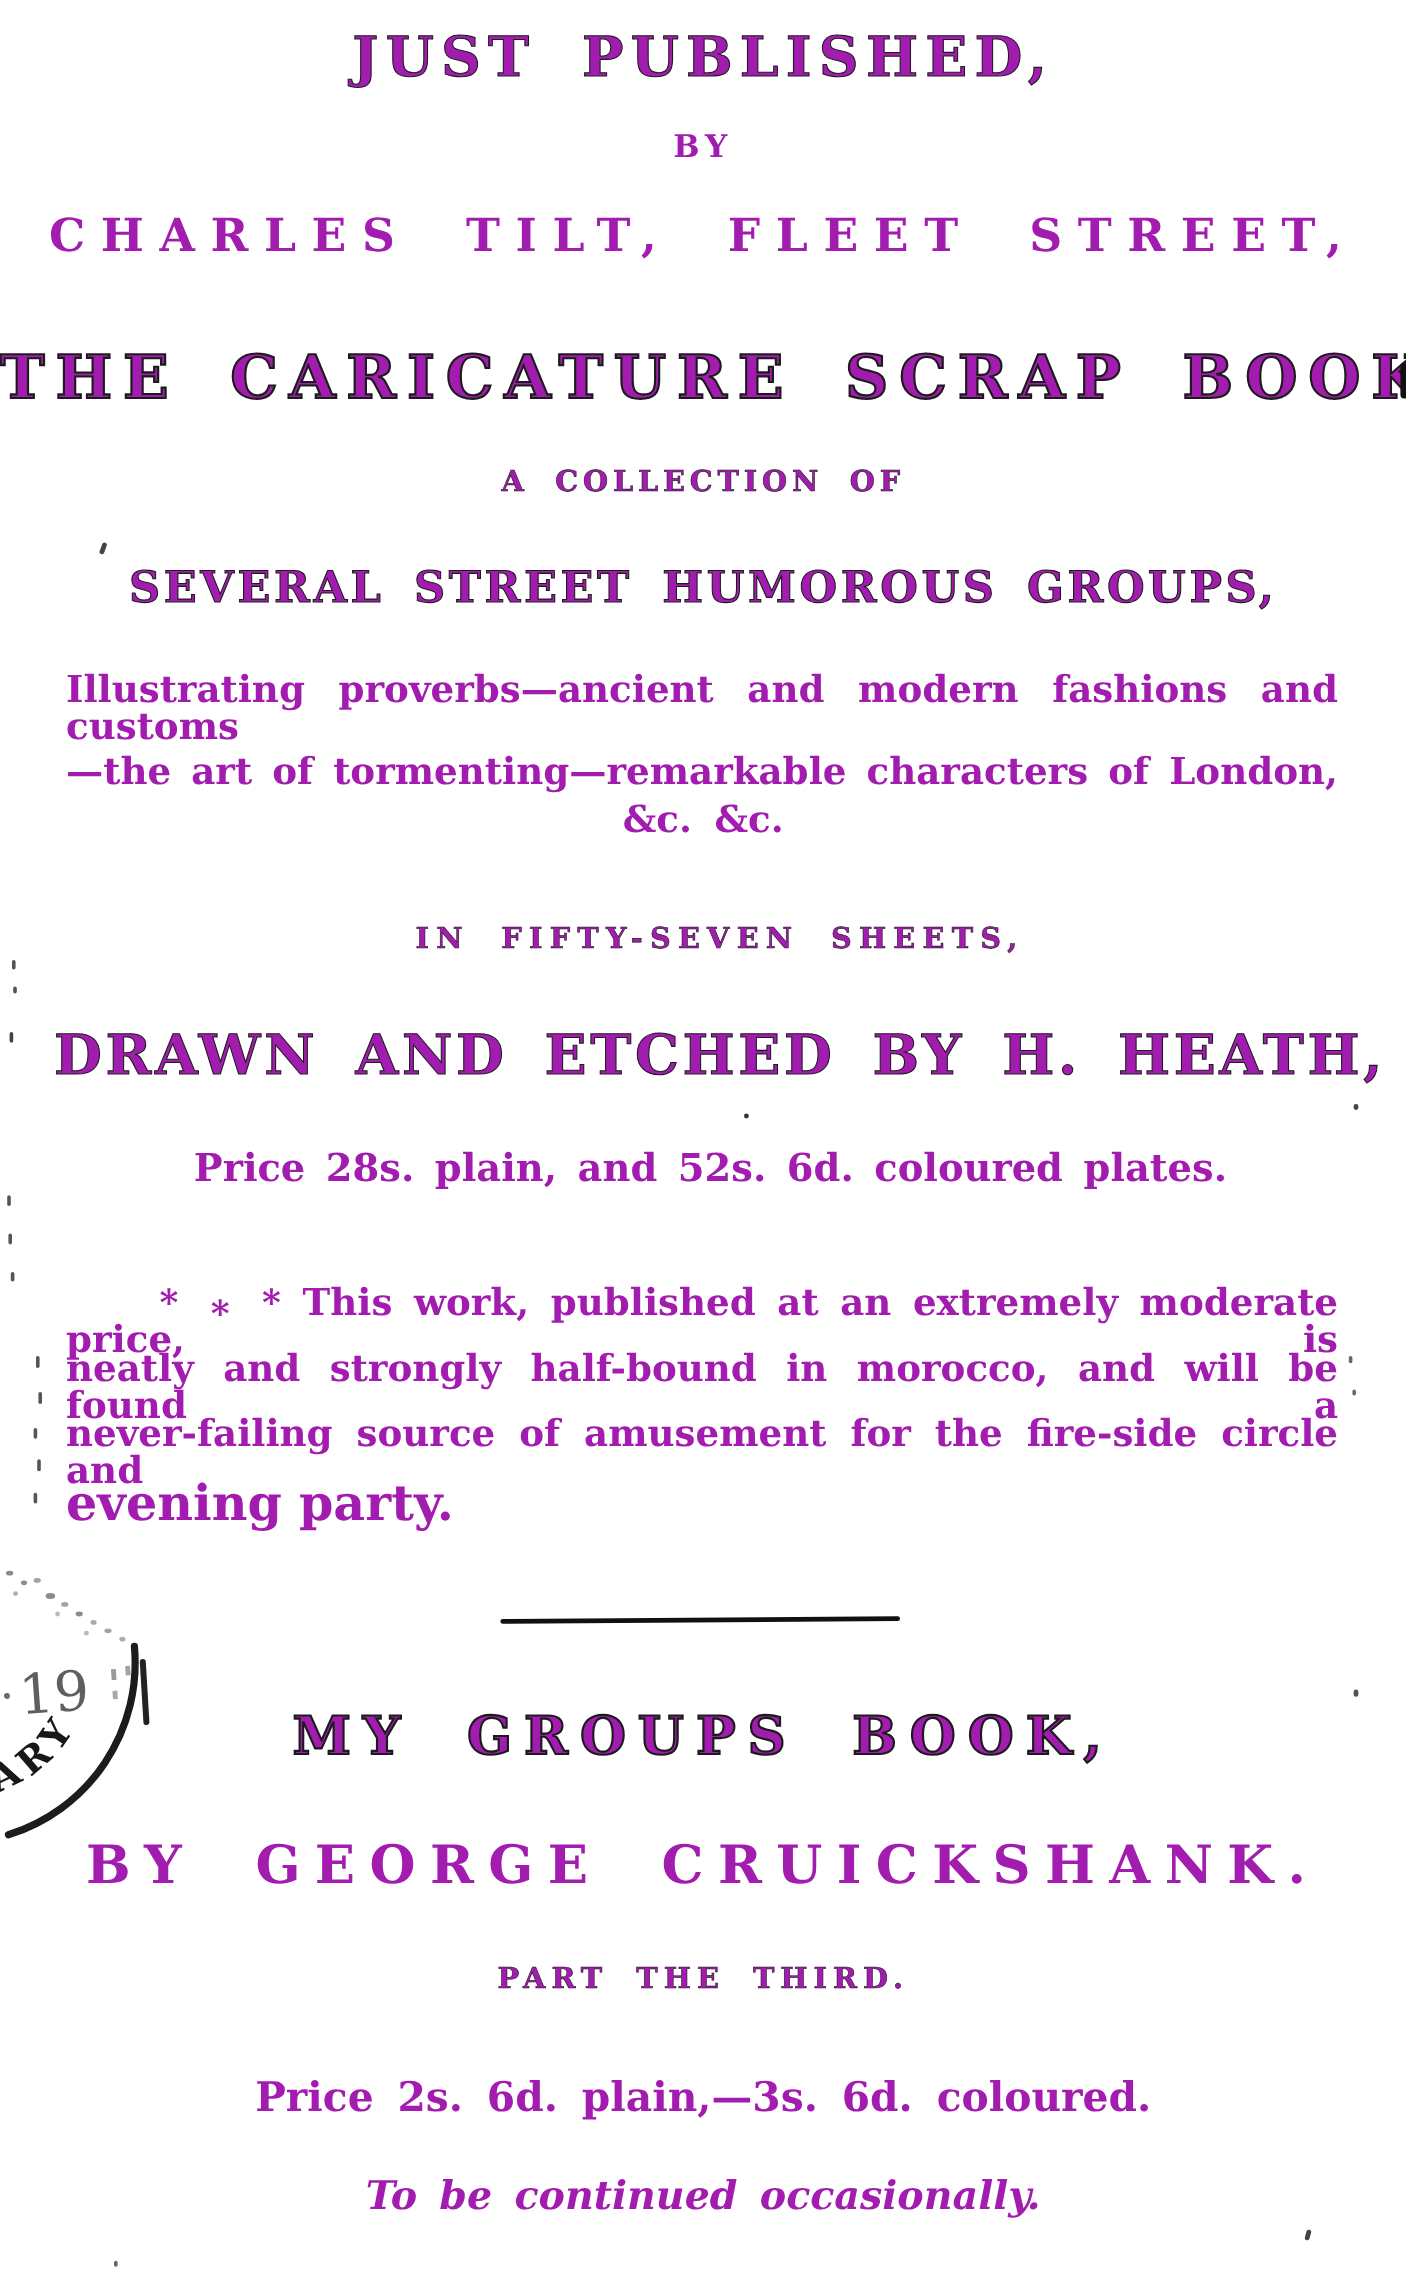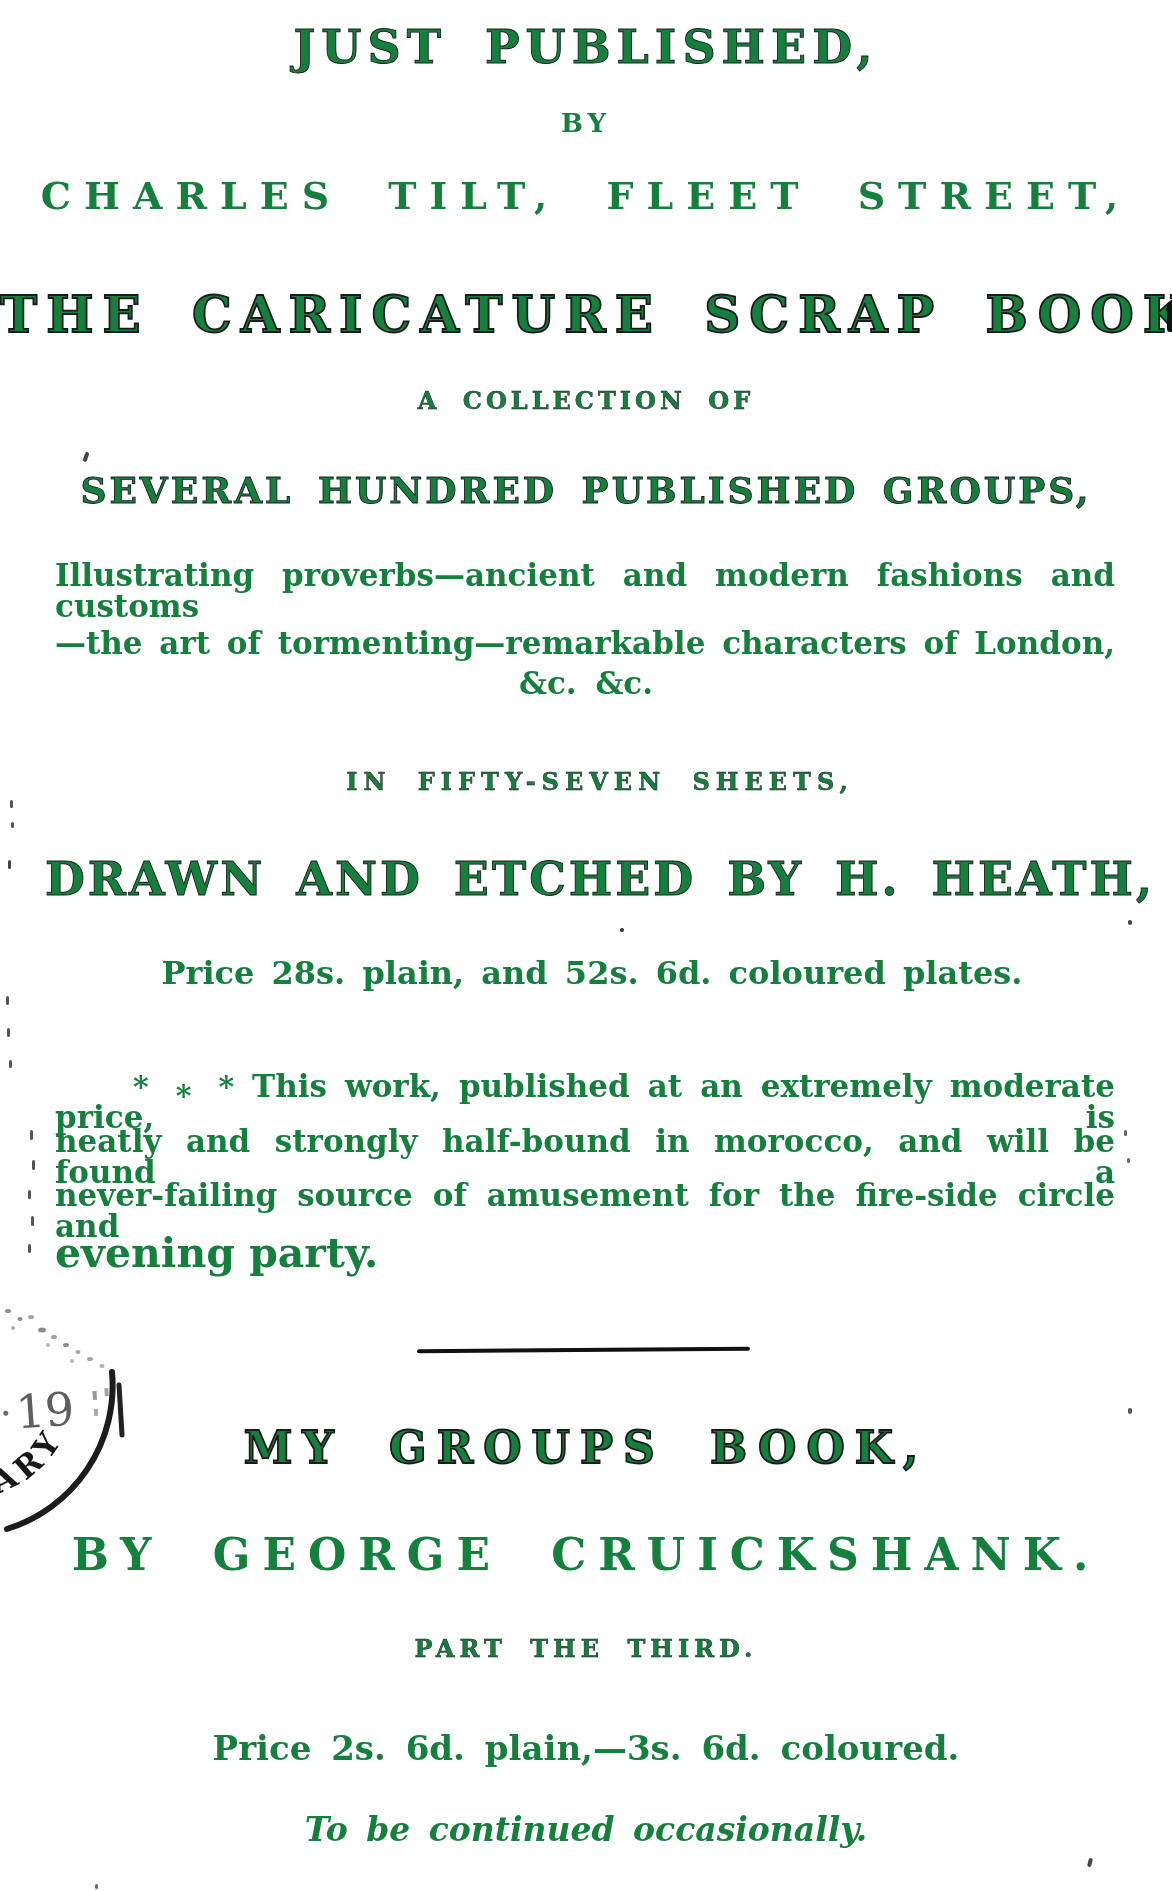--- a/index.html
+++ b/index.html
@@ -2,21 +2,21 @@
 <html><head>
 <meta charset="utf-8">
 <style>
   html,body{margin:0;padding:0;background:#e8e8e8;}
   .page{
     position:relative;
     width:1172px;height:1891px;
     background:#ffffff;
     overflow:hidden;
     font-family:"DejaVu Serif","Liberation Serif",serif;
-    color:#15803d;
+    color:#a21caf;
   }
   .line{
     position:absolute;left:0;right:0;
     text-align:center;line-height:1;white-space:nowrap;
     font-weight:700;
   }
   .jline{
     position:absolute;left:55px;right:57px;
     line-height:1;text-align:justify;text-align-last:justify;
     font-weight:700;
@@ -64,21 +64,21 @@
 <body>
 
 <div class="page">
 
   <div class="line t-just semifat">JUST PUBLISHED,</div>
   <div class="line t-by">BY</div>
   <div class="line t-charles">CHARLES TILT, FLEET STREET,</div>
 
   <div class="line t-caric fat">THE CARICATURE SCRAP BOOK,</div>
   <div class="line t-coll thinfat">A COLLECTION OF</div>
-  <div class="line t-several semifat">SEVERAL HUNDRED PUBLISHED GROUPS,</div>
+  <div class="line t-several semifat">SEVERAL STREET HUMOROUS GROUPS,</div>
 
   <div class="jline t-desc1">Illustrating proverbs—ancient and modern fashions and customs</div>
   <div class="jline t-desc2">—the art of tormenting—remarkable characters of London,</div>
   <div class="line t-etc">&amp;c. &amp;c.</div>
 
   <div class="line t-sheets thinfat">IN FIFTY-SEVEN SHEETS,</div>
   <div class="line t-drawn semifat">DRAWN AND ETCHED BY H. HEATH,</div>
   <div class="line t-price1">Price 28s. plain, and 52s. 6d. coloured plates.</div>
 
   <div class="jline t-note1">

